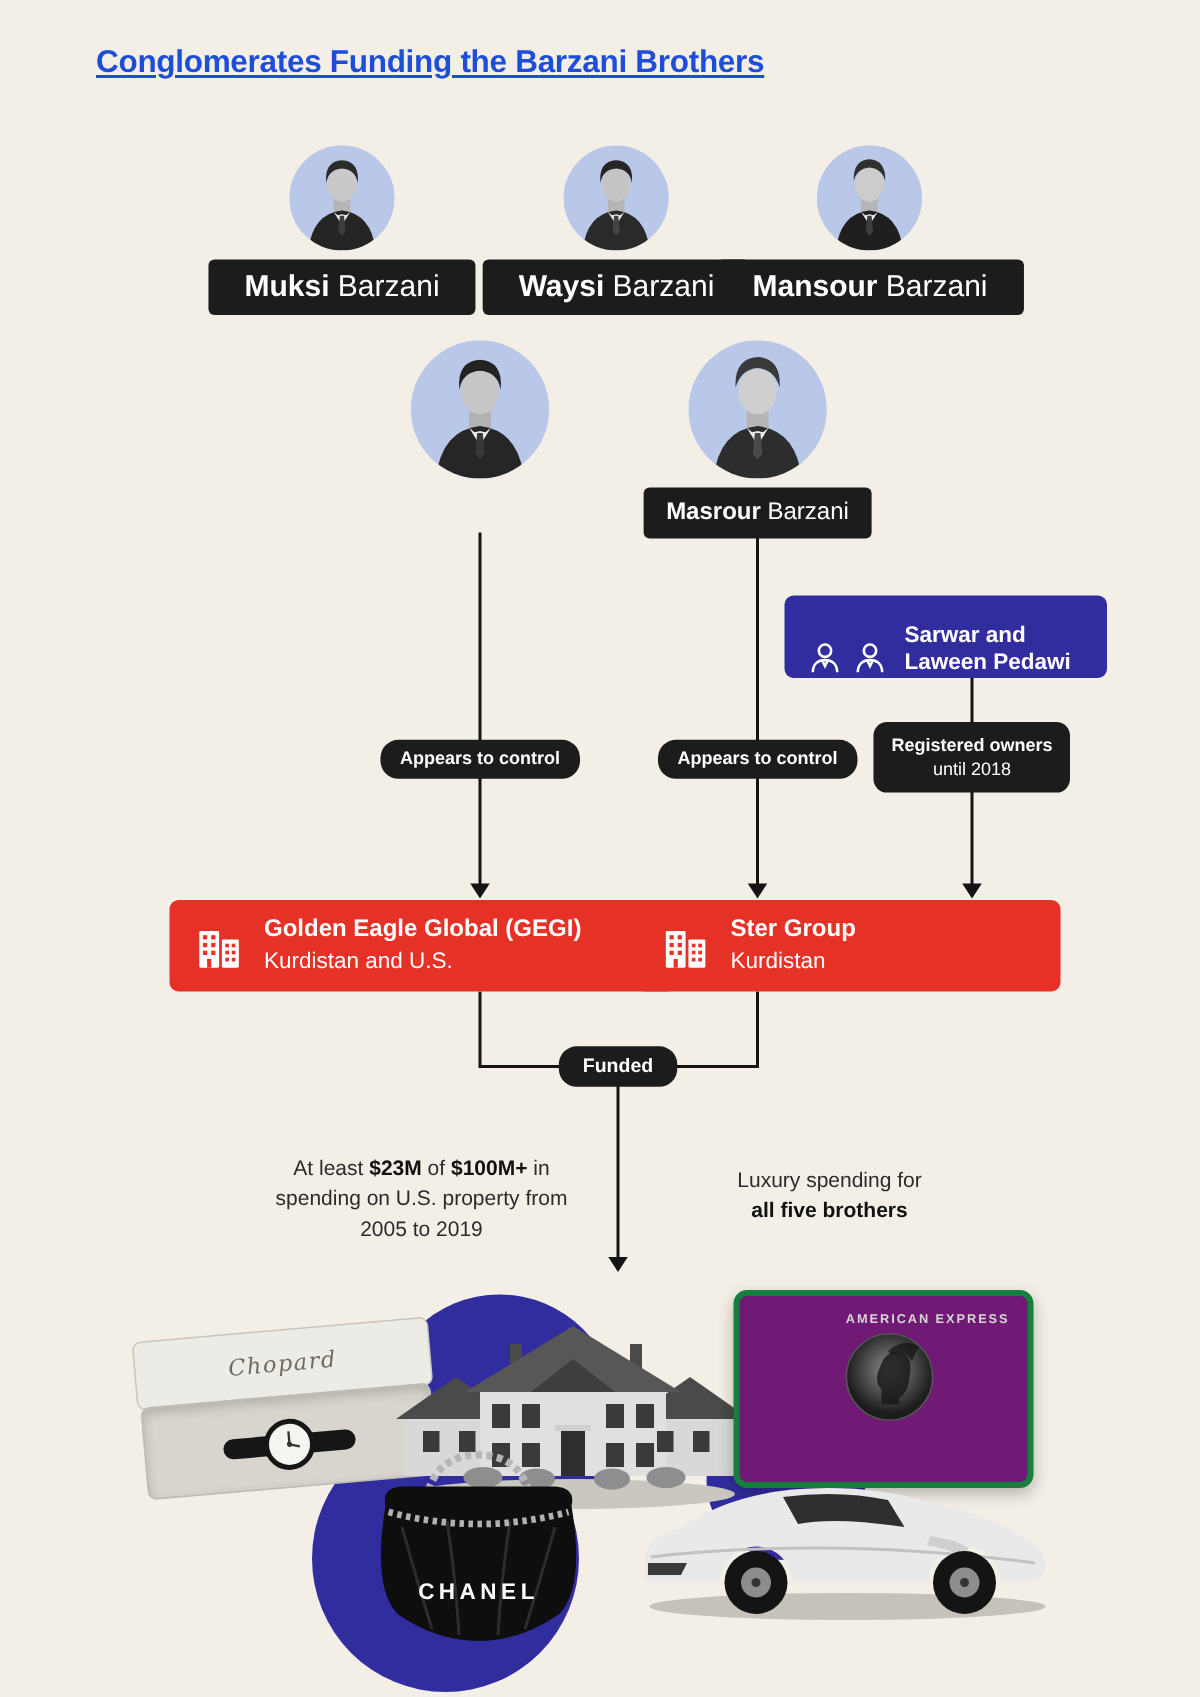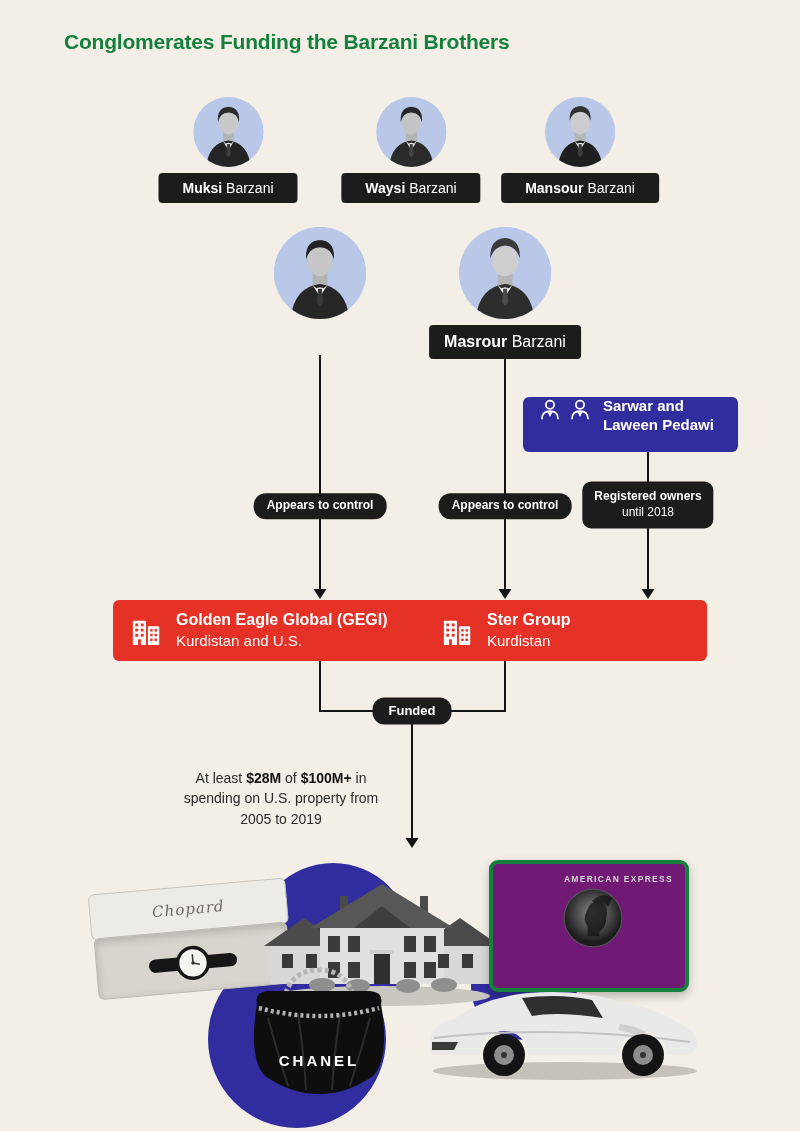--- a/index.html
+++ b/index.html
@@ -1,34 +1,34 @@
 <!DOCTYPE html>
 <html><head>
 <meta charset="utf-8">
 <style>
   * { margin:0; padding:0; box-sizing:border-box; }
   html,body { background:#f3efe7; }
   body { font-family:"Liberation Sans", sans-serif; }
   .canvas { position:relative; width:800px; height:1131px; background:#f3efe7; overflow:hidden; }
 
-  .title { position:absolute; left:64px; top:30px; font-size:21px; font-weight:bold; color:#15803d; letter-spacing:-0.2px; z-index:2; }
+  .title { position:absolute; left:64px; top:30px; font-size:21px; font-weight:bold; color:#1d4ed8; letter-spacing:-0.2px; z-index:2;text-decoration:underline; }
 
   .connectors { position:absolute; left:0; top:0; z-index:1; }
 
   .brother { position:absolute; transform:translateX(-50%); display:flex; flex-direction:column; align-items:center; gap:6px; z-index:2; }
   .portrait { border-radius:50%; overflow:hidden; background:#b9c8e8; }
   .portrait.sm { width:70px; height:70px; }
   .portrait.lg { width:92px; height:92px; }
   .portrait svg { display:block; width:100%; height:100%; }
-  .nametag { background:#1d1c1d; color:#fff; border-radius:4px; padding:7px 24px; font-size:14px; white-space:nowrap; }
+  .nametag { background:#1d1c1d; color:#fff; border-radius:4px; padding:7px 24px; font-size:20px; white-space:nowrap; }
   .nametag.lg { font-size:16px; padding:8px 15px; }
   .fw-b { font-weight:bold; }
 
   .bluebox { position:absolute; left:523px; top:397px; width:215px; height:55px; background:#322d9e; border-radius:6px; color:#fff;
-             display:flex; align-items:flex-start; gap:10px; padding:0 14px; z-index:2; }
+             display:flex; align-items:flex-end; gap:10px; padding:0 14px; z-index:2; }
   .bluebox .icons { display:flex; gap:4px; }
   .bluebox .icons svg { width:26px; height:26px; }
   .bluebox .txt { font-size:15px; font-weight:bold; line-height:1.25; }
 
   .pill { position:absolute; transform:translate(-50%,-50%); background:#1d1c1d; color:#fff; border-radius:12px; padding:5px 13px;
           font-size:12px; font-weight:bold; white-space:nowrap; text-align:center; z-index:3; line-height:1.3; }
   .pill .sub { display:block; font-weight:normal; }
   .pill.two { border-radius:9px; padding:8px 12px; }
 
   .redbox { position:absolute; top:600px; height:61px; background:#e63127; border-radius:6px; color:#fff;
@@ -232,22 +232,26 @@
       </g>
     </svg>
     <div>
       <div class="name">Ster Group</div>
       <div class="loc">Kurdistan</div>
     </div>
   </div>
 
   <div class="pill" style="left:412px; top:711px; font-size:13px; padding:5px 16px;">Funded</div>
 
-  <div class="spend" style="left:281px; top:768px; width:200px;"><span>At least </span><b>$28M</b><span> of </span><b>$100M+</b><span> in spending on U.S. property from 2005 to 2019</span></div>
-
+  <div class="spend" style="left:281px; top:768px; width:200px;"><span>At least </span><b>$23M</b><span> of </span><b>$100M+</b><span> in spending on U.S. property from 2005 to 2019</span></div>
+
+  <div class="spend" style="left:553px; top:776px; width:190px;">
+    <div>Luxury spending for</div>
+    <b>all five brothers</b>
+  </div>
 
   <div class="circle" style="left:254px; top:863px; width:158px; height:158px;"></div>
   <div class="circle" style="left:208px; top:950px; width:178px; height:178px;"></div>
   <div class="circle" style="left:471px; top:934px; width:106px; height:106px;"></div>
 
   <div class="collage-item watchbox" style="left:92px; top:886px;">
     <div class="watch-lid">
       <span class="brand">Chopard</span>
     </div>
     <div class="watch-base">

